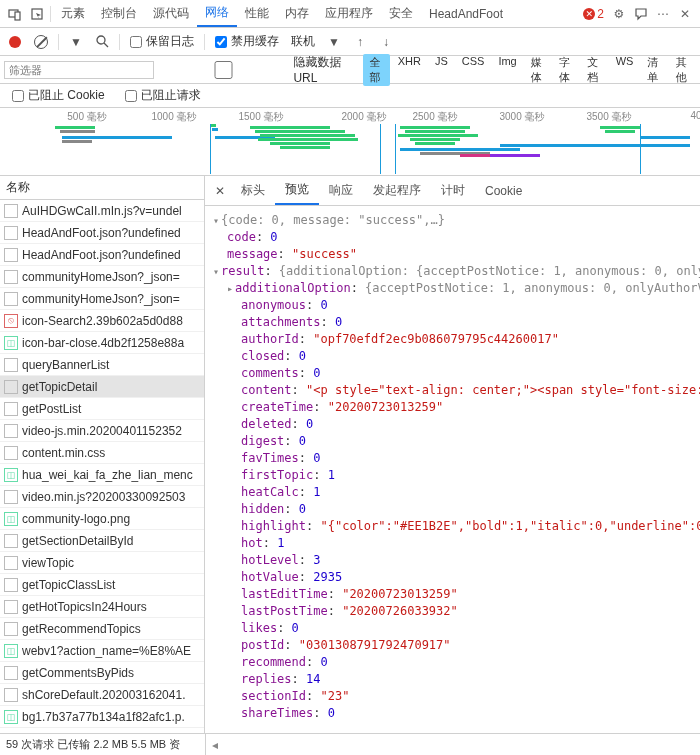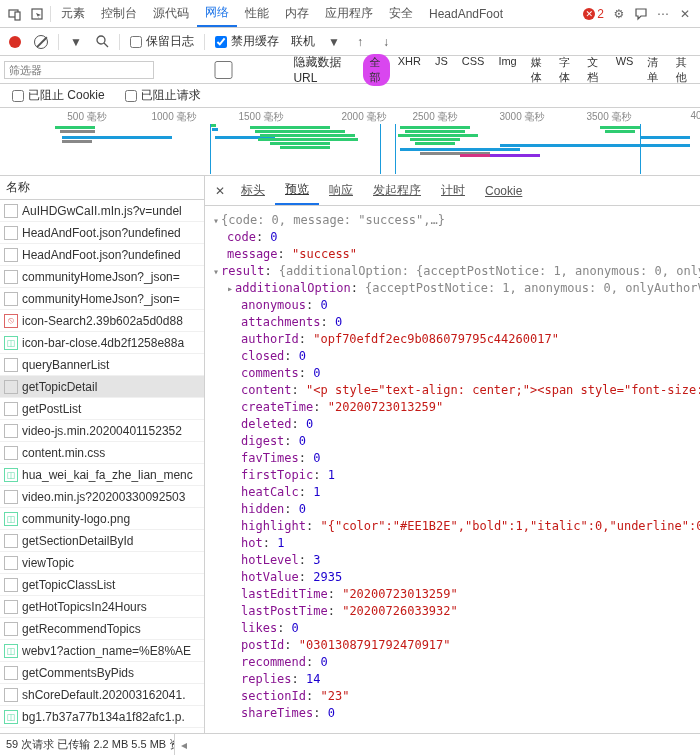--- a/index.html
+++ b/index.html
@@ -26,21 +26,21 @@
     .chk { display: flex; align-items: center; gap: 4px; padding: 0 4px; }
     .chk input { width: 12px; height: 12px; }
     .select { display: flex; align-items: center; gap: 2px; padding: 0 4px; }
     .arrow-up::before { content: "\2191"; font-weight: bold; }
     .arrow-down::before { content: "\2193"; font-weight: bold; }
     
     
     .filter-bar { display: flex; align-items: center; height: 28px; border-bottom: 1px solid #d0d0d0; padding: 0 4px; }
     .filter-bar input { width: 150px; height: 18px; border: 1px solid #ccc; padding: 0 4px; font-size: 11px; }
     .pill { padding: 1px 6px; border-radius: 2px; cursor: pointer; color: #333; font-size: 11px; }
-    .pill.active { background: #d946ef; border-radius: 11px; }
+    .pill.active { background: #7dd3fc; }
     
     
     .cookie-bar { display: flex; align-items: center; height: 24px; border-bottom: 1px solid #d0d0d0; padding: 0 8px; gap: 12px; }
     
     
     .timeline { height: 68px; border-bottom: 1px solid #d0d0d0; position: relative; overflow: hidden; }
     .tl-ticks { display: flex; height: 16px; font-size: 10px; color: #888; position: relative; }
     .tl-tick { position: absolute; top: 2px; transform: translateX(-50%); }
     .tl-body { position: relative; height: 50px; }
     .tl-bar { position: absolute; height: 3px; }
@@ -54,36 +54,36 @@
     .req-row { display: flex; align-items: center; height: 22px; padding: 0 4px; gap: 4px; border-bottom: 1px solid #f0f0f0; white-space: nowrap; overflow: hidden; font-size: 12px; cursor: pointer; }
     .req-row.selected { background: #e4e4e4; }
     .type-icon { width: 14px; height: 14px; border: 1px solid #bbb; flex-shrink: 0; display: flex; align-items: center; justify-content: center; font-size: 9px; color: #888; }
     .type-icon.img { border-color: #6da; color: #6da; }
     .type-icon.red { border-color: #d66; color: #d66; }
     
     
     .detail { flex: 1; display: flex; flex-direction: column; overflow: hidden; }
     .detail-tabs { height: 30px; border-bottom: 1px solid #d0d0d0; display: flex; align-items: center; padding: 0 4px; }
     .detail-tabs .close-x { width: 22px; text-align: center; cursor: pointer; color: #555; }
-    .dtab { padding: 0 10px; height: 100%; display: flex; align-items: center; cursor: pointer; color: #555; text-decoration: underline; }
+    .dtab { padding: 0 10px; height: 100%; display: flex; align-items: center; cursor: pointer; color: #555; }
     .dtab.active { border-bottom: 2px solid #1a73e8; color: #333; }
     .json-body { flex: 1; overflow: hidden; padding: 6px 8px; font-family: Consolas, monospace; font-size: 12px; line-height: 17px; white-space: nowrap; }
     .json-row { display: block; }
     .ind1 { padding-left: 14px; }
     .ind2 { padding-left: 28px; }
     .k { color: #881391; }
     .s { color: #c41a16; }
     .n { color: #1c00cf; }
     .tri::before { content: "\25B8"; color: #888; margin-right: 2px; font-size: 10px; }
     .tri.open::before { content: "\25BE"; }
     .summary { color: #888; }
     
     
     .status { height: 22px; border-top: 1px solid #d0d0d0; display: flex; }
-    .status-left { width: 175px; border-right: 1px solid #d0d0d0; padding: 0 6px; display: flex; align-items: center; font-size: 11px; white-space: nowrap; overflow: hidden; }
+    .status-left { width: 206px; border-right: 1px solid #d0d0d0; padding: 0 6px; display: flex; align-items: center; font-size: 11px; white-space: nowrap; overflow: hidden; }
     .status-right { flex: 1; display: flex; align-items: center; padding: 0 6px; }
   </style>
 </head>
 <body>
 
 <div class="top-bar">
   <div class="icon">
       <svg width="14" height="14" viewBox="0 0 14 14">
         <rect x="1" y="3" width="9" height="7" fill="none" stroke="#555" stroke-width="1.2"></rect>
         <rect x="7" y="5" width="5" height="8" fill="#fff" stroke="#555" stroke-width="1.2"></rect>

